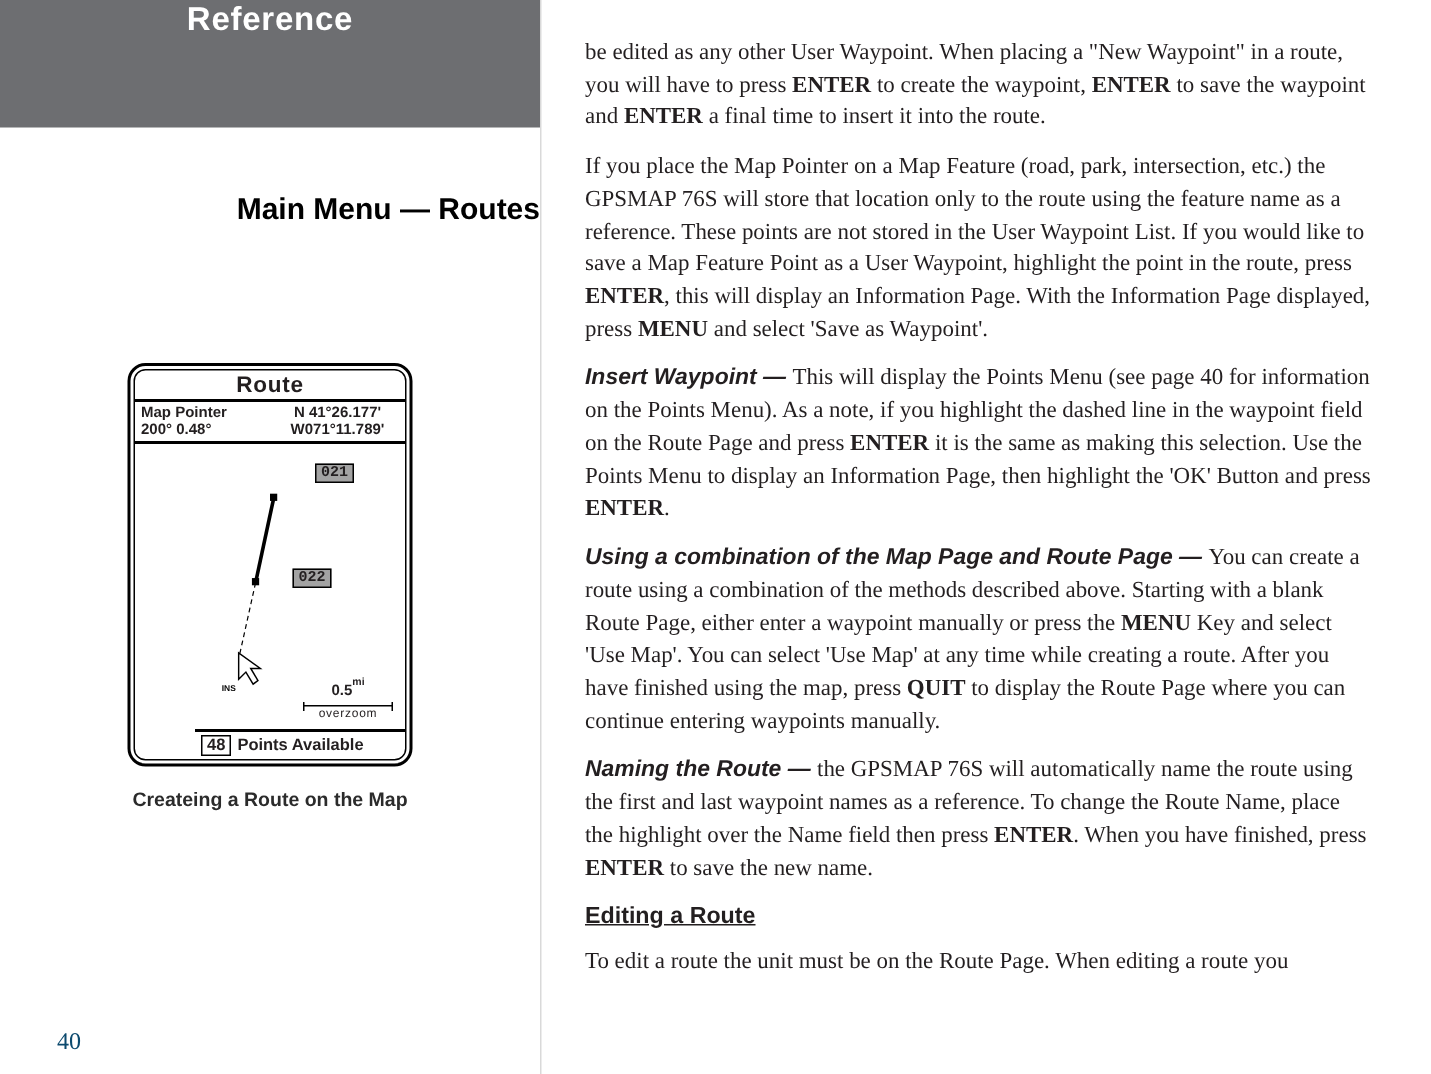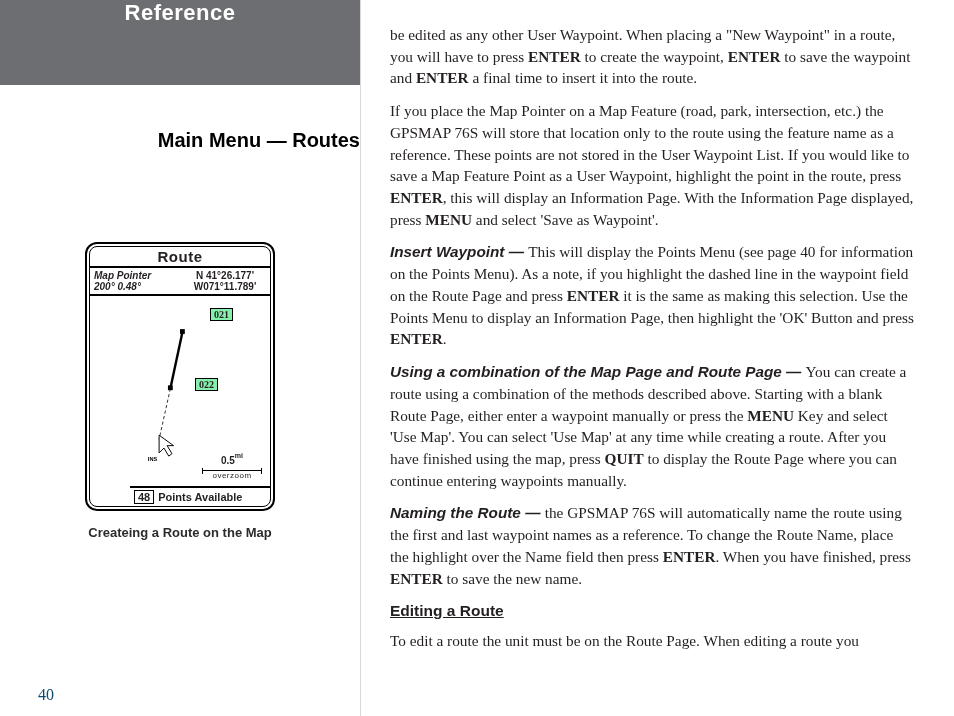--- a/index.html
+++ b/index.html
@@ -7,25 +7,25 @@
   .page { display: flex; width: 954px; height: 716px; }
   .left-col { width: 360px; height: 100%; position: relative; }
   .header-band { background: #6d6e71; color: #fff; height: 85px; display: flex; align-items: flex-start; justify-content: center; padding-bottom: 16px; }
   .header-band h1 { font-family: "Trebuchet MS", Helvetica, Arial, sans-serif; font-weight: 700; font-size: 22px; letter-spacing: 0.5px; }
   .subtitle { font-family: "Trebuchet MS", Helvetica, Arial, sans-serif; font-weight: 700; font-size: 20px; text-align: right; margin-top: 44px; color: #000000; }
   .figure-wrap { margin: 90px auto 0 auto; width: 190px; }
   .device-frame { border: 2px solid #000; border-radius: 12px; padding: 2px; background: #fff; }
   .device-inner { border: 1px solid #000; border-radius: 8px; overflow: hidden; }
   .device-title { border-bottom: 2px solid #000; font-family: Arial, Helvetica, sans-serif; font-weight: 900; text-align: center; font-size: 15px; padding: 1px 0; letter-spacing: 0.5px; }
   .coord-row { display: flex; border-bottom: 2px solid #000; font-family: Arial, Helvetica, sans-serif; font-size: 10px; font-weight: 900; }
-  .coord-left { flex: 1; padding: 2px 4px; line-height: 1.1; font-style: italic; }
+  .coord-left { flex: 1; padding: 2px 4px; line-height: 1.1; }
   .coord-right { flex: 1; padding: 2px 4px; text-align: center; line-height: 1.1; }
   .map-area { height: 190px; position: relative; background: #fff; }
   .wp { position: absolute; }
-  .wp-box { font-family: Liberation Serif, serif; font-weight: 900; font-size: 10px; border: 1px solid #000; padding: 0 3px; background: #86efac; display: inline-block; }
+  .wp-box { font-family: Liberation Mono, monospace; font-weight: 900; font-size: 10px; border: 1px solid #000; padding: 0 3px; background: #a3a3a3; display: inline-block; }
   .status-bar { border-top: 2px solid #000; display: flex; align-items: center; font-family: Arial, Helvetica, sans-serif; font-weight: 900; font-size: 11px; padding: 2px 4px; gap: 4px; margin-left: 40px; }
   .status-bar .num { border: 1px solid #000; padding: 0 3px; }
   .scale-bar { position: absolute; right: 8px; bottom: 6px; font-family: Arial, Helvetica, sans-serif; text-align: center; }
   .scale-val { font-weight: 900; font-size: 10px; }
   .scale-line { border-top: 1px solid #000; width: 60px; height: 0; position: relative; margin: 2px auto 0 auto; }
   .scale-line::before, .scale-line::after { content: ""; position: absolute; top: -3px; width: 1px; height: 6px; background: #000; }
   .scale-line::before { left: 0; }
   .scale-line::after { right: 0; }
   .scale-sub { font-size: 8px; letter-spacing: 0.5px; }
   .caption { font-family: Liberation Sans, sans-serif; font-weight: 700; font-size: 13px; text-align: center; margin-top: 14px; color: #2b2b2b; }

